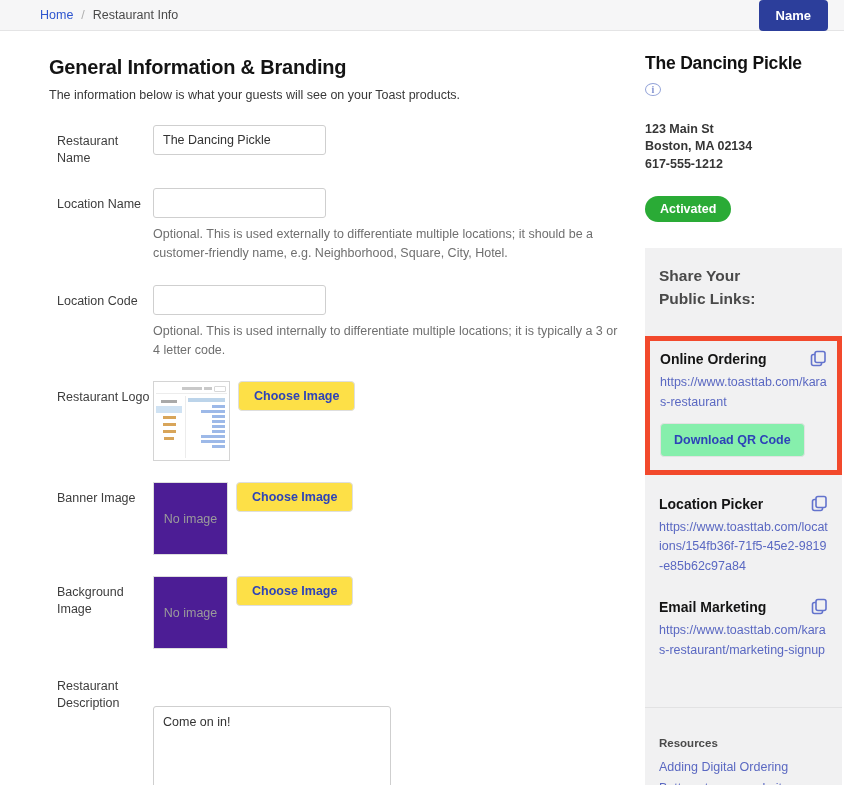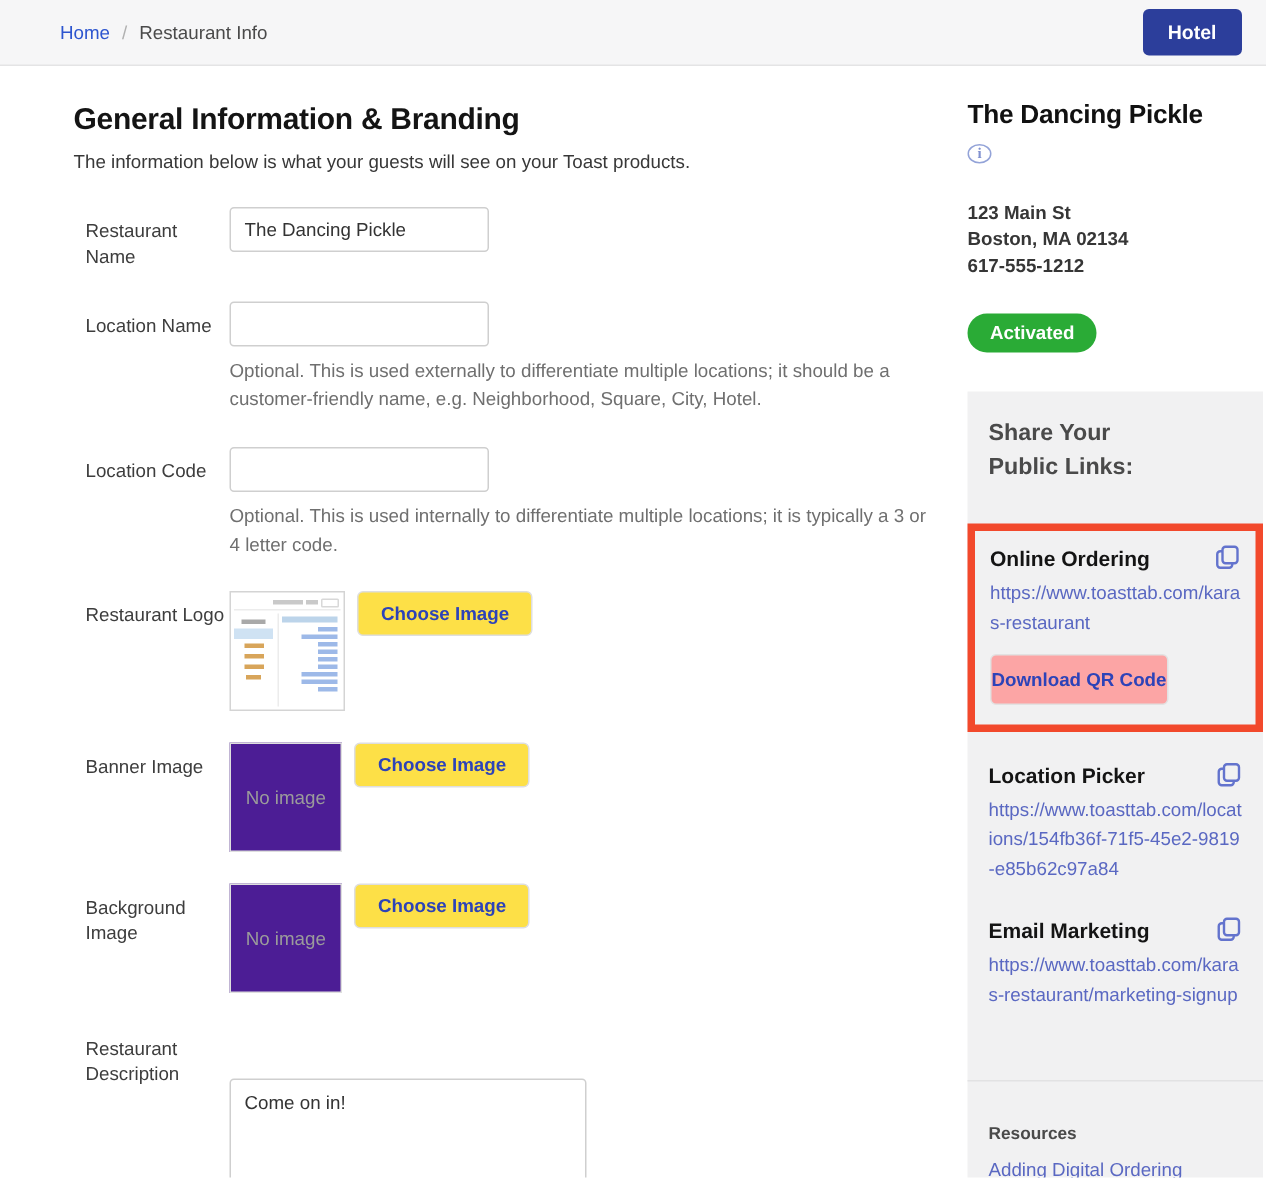--- a/index.html
+++ b/index.html
@@ -6,21 +6,21 @@
   html,body { margin:0; padding:0; }
   body {
     width:844px; height:785px; overflow:hidden;
     background:#ffffff;
     font-family:"Liberation Sans", sans-serif;
     color:#333;
     position:relative;
   }
   
   .topbar {
-    height:44px; background:#f6f6f7; border-bottom:1px solid #e4e4e5;
+    height:31px; background:#f6f6f7; border-bottom:1px solid #e4e4e5;
     display:flex; align-items:center; padding:0 16px 0 40px;
   }
   .breadcrumb { font-size:12.5px; display:flex; align-items:center; }
   .crumb-home { color:#2d55cf; cursor:pointer; }
   .crumb-sep { color:#b0b0b0; margin:0 8px; }
   .crumb-current { color:#4a4a4a; }
   .save-btn {
     margin-left:auto; background:#2c3e9b; color:#fff; font-weight:bold;
     font-size:13px; padding:8px 17px; border:none; border-radius:4px;
     font-family:inherit; cursor:pointer;
@@ -100,40 +100,40 @@
     border:5px solid #f2492c; margin:26px -14px 21px; padding:10px 10px 13px;
   }
   .link-card-title { display:flex; align-items:flex-start; justify-content:space-between; }
   .link-card-title span.t { font-size:14px; font-weight:bold; color:#141414; }
   .copy-icon { cursor:pointer; flex-shrink:0; margin-top:-1px; }
   .card-url {
     font-size:12.5px; color:#5a68c2; line-height:1.55; word-break:break-all;
     margin-top:6px; cursor:pointer;
   }
   .qr-btn {
-    margin-top:11px; background:#fca5a5; border:1px solid #e2e2e2; border-radius:4px;
-    color:#2d43b8; font-weight:bold; font-size:12.5px; padding:9px 0;
+    margin-top:11px; background:#86efac; border:1px solid #e2e2e2; border-radius:4px;
+    color:#2d43b8; font-weight:bold; font-size:12.5px; padding:9px 13px;
     font-family:inherit; cursor:pointer;
   }
   .link-card { margin-bottom:23px; }
   .panel-divider { border:none; border-top:1px solid #e2e2e3; margin:47px -14px 0; }
   .resources { margin-top:29px; }
   .resources-heading { font-size:11.5px; font-weight:bold; color:#4a4a4a; }
   .resource-link { font-size:12.5px; color:#5a68c2; line-height:1.65; margin-top:8px; width:155px; cursor:pointer; }
 </style>
 </head>
 <body>
 
 <div class="topbar">
   <div class="breadcrumb">
     <span class="crumb-home">Home</span>
     <span class="crumb-sep">/</span>
     <span class="crumb-current">Restaurant Info</span>
   </div>
-  <button class="save-btn">Hotel</button>
+  <button class="save-btn">Name</button>
 </div>
 
 <div class="content">
 
   <div class="main">
     <h1 class="page-title">General Information &amp; Branding</h1>
     <p class="page-subtitle">The information below is what your guests will see on your Toast products.</p>
 
     <div class="form-row">
       <div class="row-label">Restaurant Name</div>

